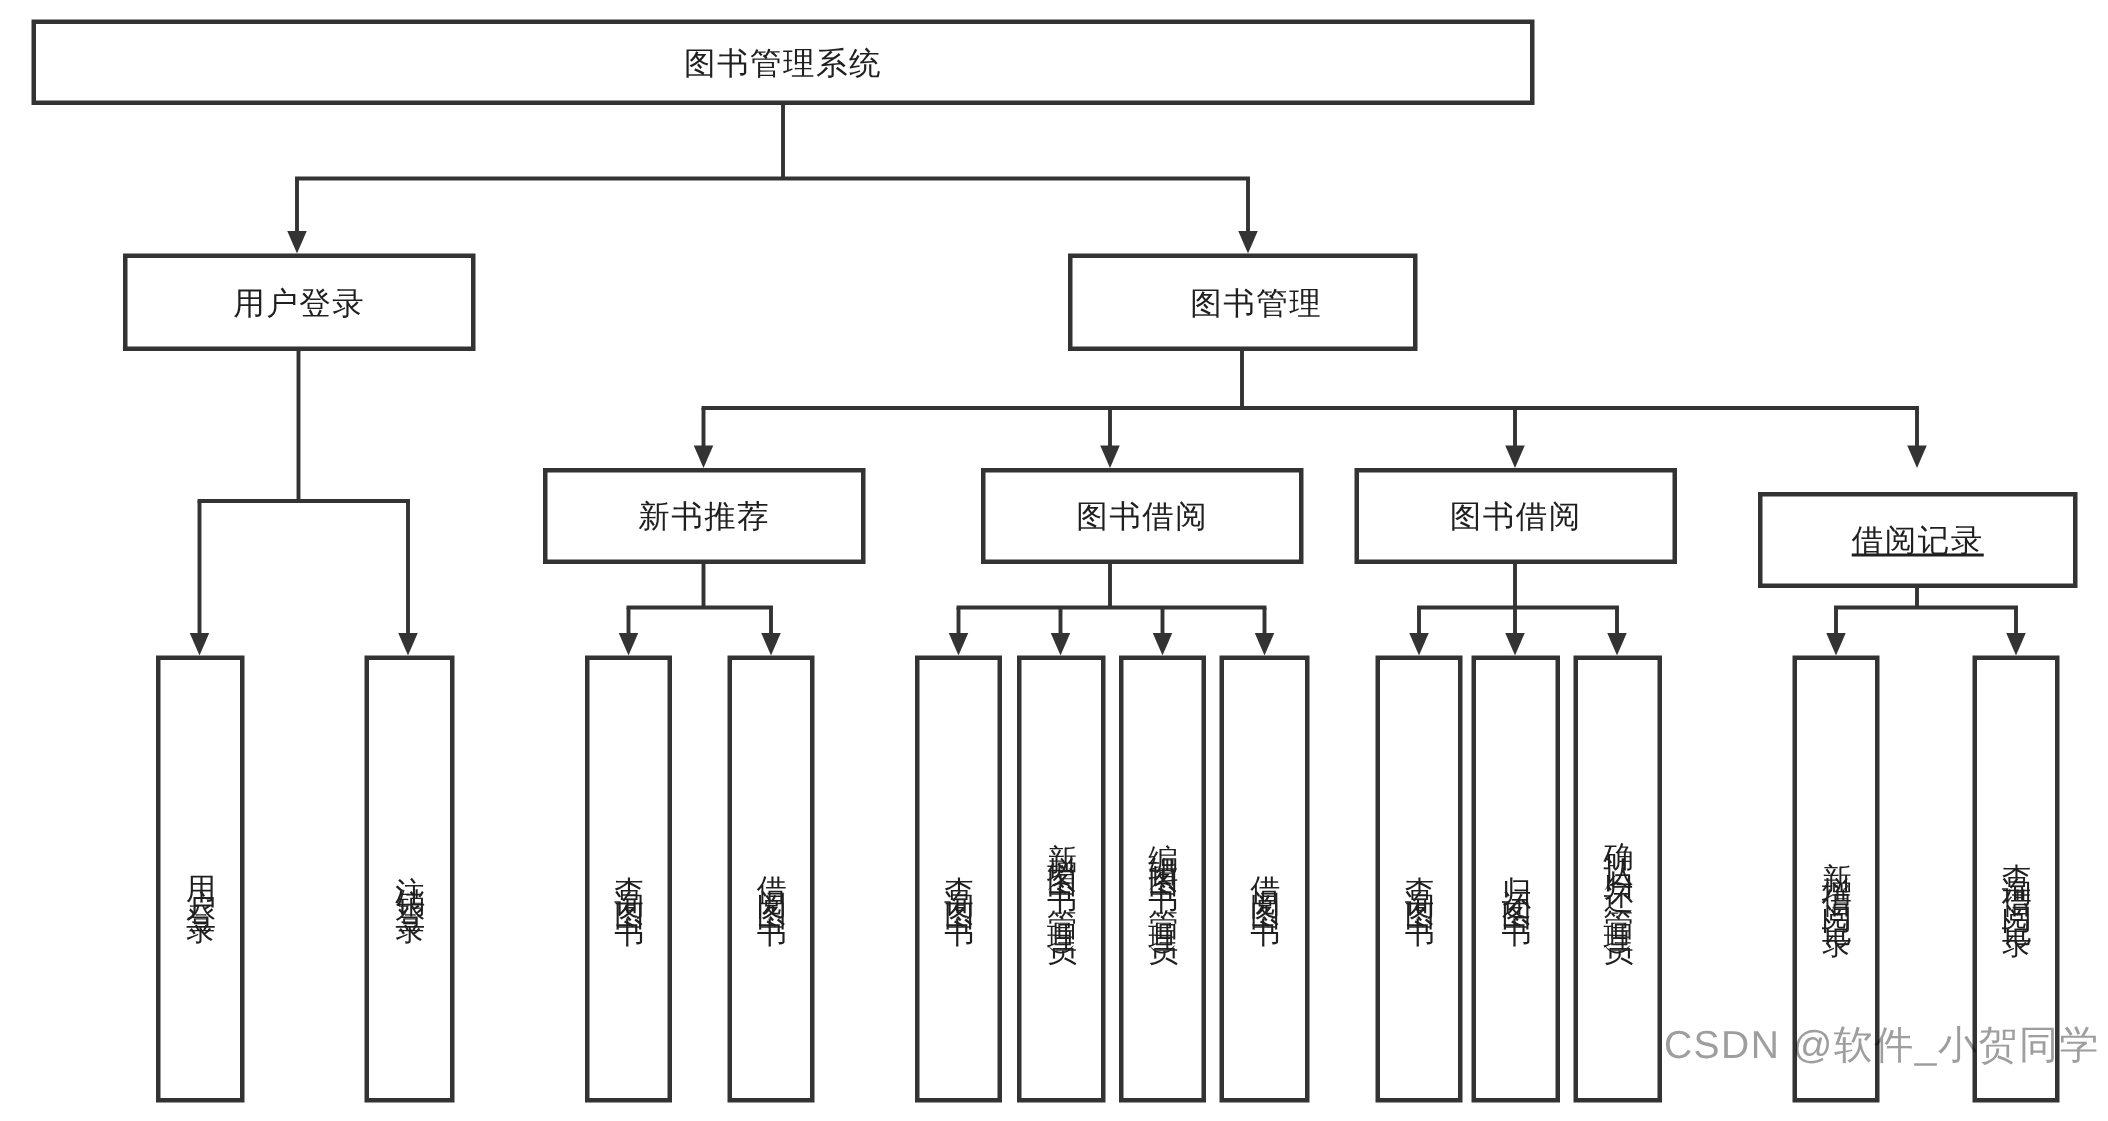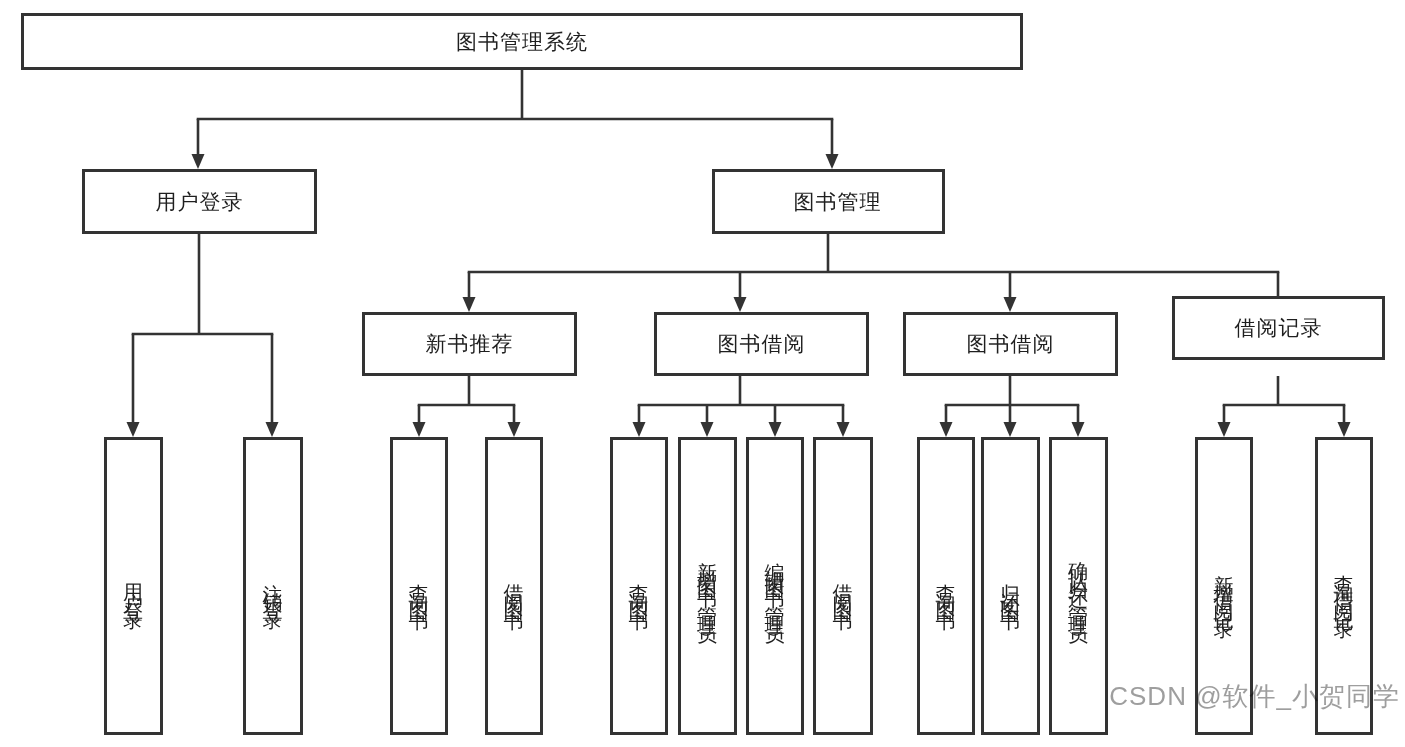--- a/index.html
+++ b/index.html
@@ -130,21 +130,21 @@
   </svg>
 
   <div class="box" style="left:21px; top:13px; width:1002px; height:57px;">图书管理系统</div>
 
   <div class="box" style="left:82px; top:169px; width:235px; height:65px;">用户登录</div>
   <div class="box" style="left:712px; top:169px; width:233px; height:65px;padding-left:18px;">图书管理</div>
 
   <div class="box" style="left:362px; top:312px; width:215px; height:64px;font-family:Liberation Mono, monospace;">新书推荐</div>
   <div class="box" style="left:633px; top:312px; width:215px; height:64px;margin-left:21px;">图书借阅</div>
   <div class="box" style="left:903px; top:312px; width:215px; height:64px;">图书借阅</div>
-  <div class="box" style="left:1172px; top:296px; width:213px; height:64px;">借阅记录</div>
+  <div class="box" style="left:1172px; top:328px; width:213px; height:64px;text-decoration:underline;">借阅记录</div>
 
   <div class="box leaf" style="left:104px; width:59px;">用户登录</div>
   <div class="box leaf" style="left:243px; width:60px;">注销登录</div>
 
   <div class="box leaf" style="left:390px; width:58px;">查询图书</div>
   <div class="box leaf" style="left:485px; width:58px;">借阅图书</div>
 
   <div class="box leaf" style="left:610px; width:58px;">查询图书</div>
   <div class="box leaf" style="left:678px; width:59px;">新增图书（管理员）</div>
   <div class="box leaf" style="left:746px; width:58px;">编辑图书（管理员）</div>

